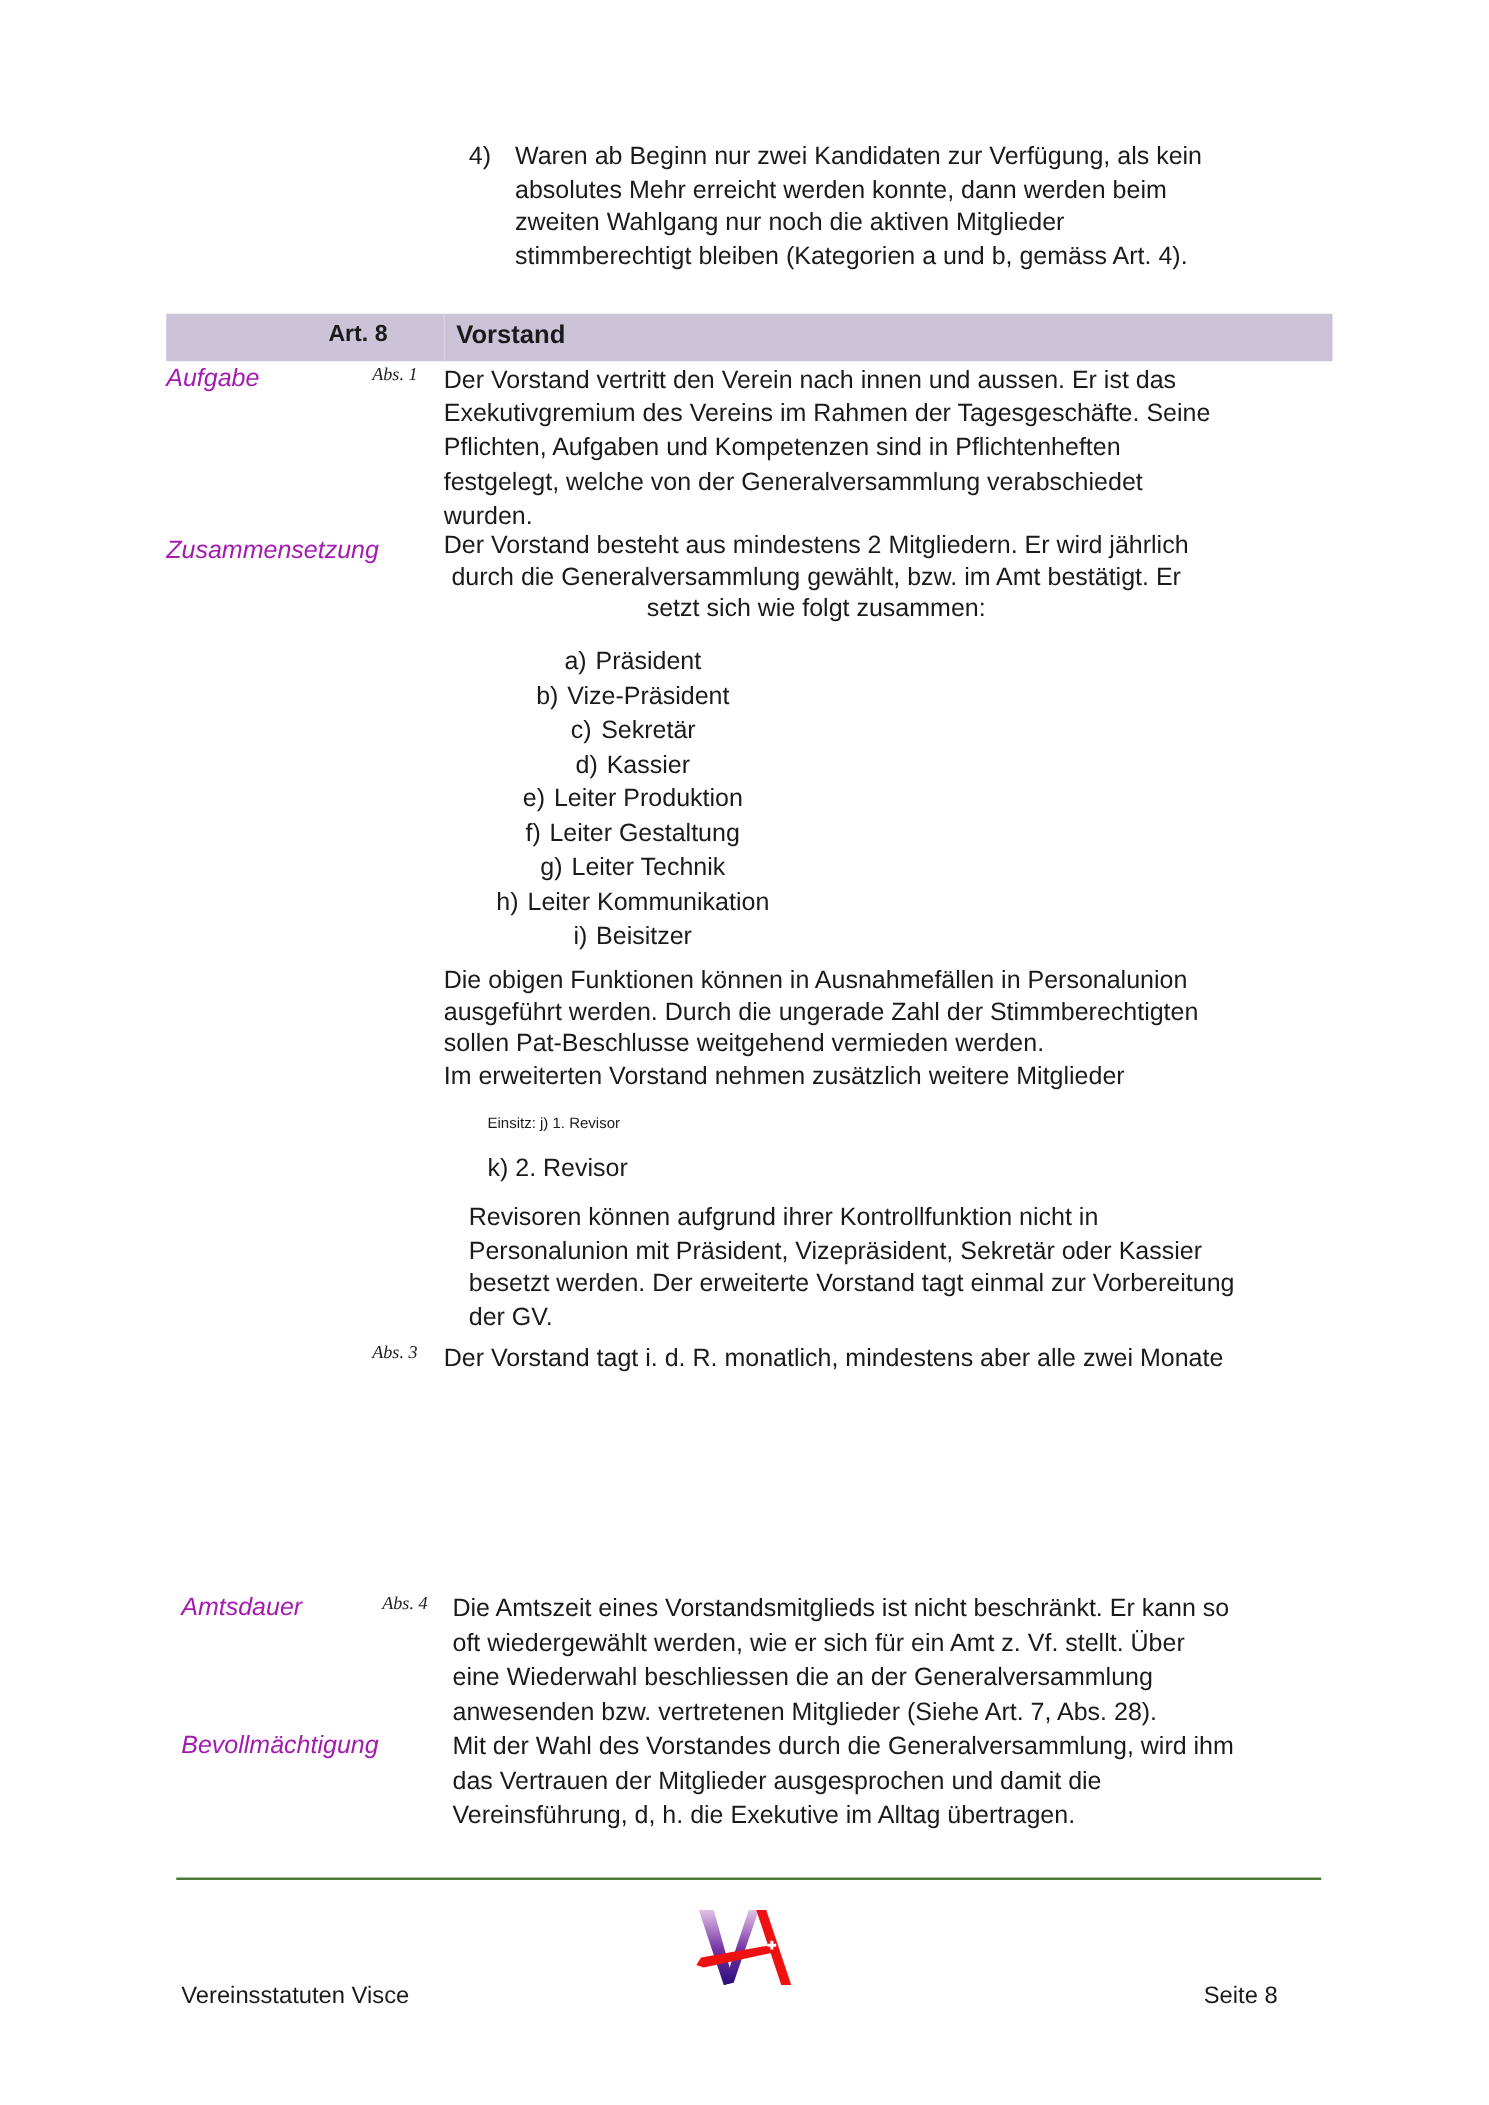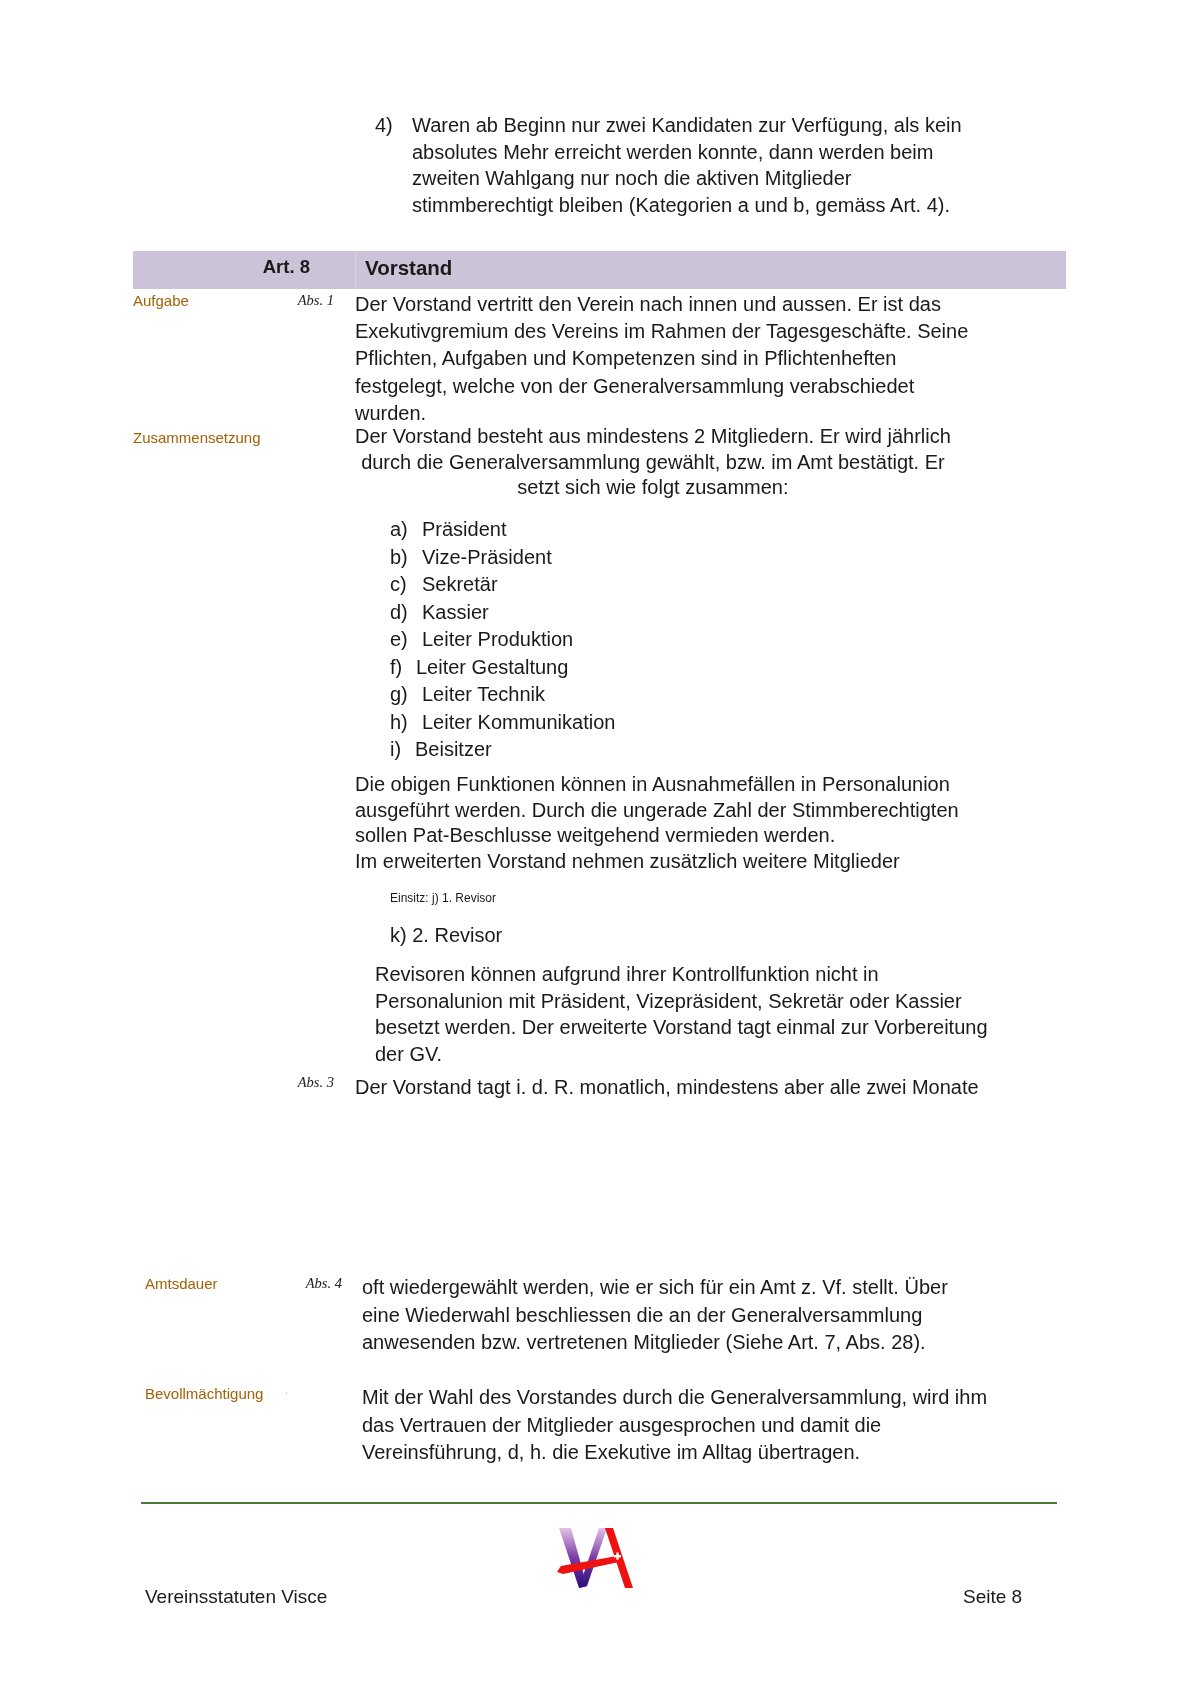--- a/index.html
+++ b/index.html
@@ -2,21 +2,21 @@
 <html><head>
   <meta charset="utf-8">
   <style>
     html, body { margin: 0; padding: 0; background: #ffffff; }
     body {
       width: 1191px; height: 1684px; position: relative; overflow: hidden;
       font-family: "Liberation Sans", sans-serif; color: #1a1a1a;
     }
     .abs { position: absolute; }
     .body-text { font-size: 20px; line-height: 26.5px; white-space: nowrap; }
-    .side-label { font-size: 15px; color: #a16207; white-space: nowrap; }
+    .side-label { font-size: 20px; font-style: italic; color: #a21caf; white-space: nowrap; }
     .abs-label { font-size: 14.5px; font-style: italic; color: #222; white-space: nowrap; text-align: right; font-family: Liberation Serif, serif; }
 
     
     #item4-num { left: 375px; top: 112px; font-size: 20px; }
     #item4-text { left: 412px; top: 112px; width: 640px; }
 
     
     #art-bar { left: 133px; top: 251px; width: 933px; height: 38px; background: #ccc3d9; }
     #art-num { left: 240px; top: 256px; width: 70px; text-align: right; font-weight: bold; font-size: 18.5px; }
     #art-divider { left: 355px; top: 251px; width: 1px; height: 38px; background: #d8d2e2; }
@@ -29,21 +29,21 @@
     #lbl-abs3 { left: 270px; top: 1074px; width: 64px; }
     #lbl-amts { left: 145px; top: 1275px; }
     #lbl-abs4 { left: 280px; top: 1275px; width: 62px; }
     #lbl-bevoll { left: 145px; top: 1385px; }
     #lbl-dot { left: 285px; top: 1385px; font-size: 10px; color: #aaa; }
 
     
     #p-aufgabe { left: 355px; top: 291px; line-height: 27.2px; }
     #p-zus { left: 355px; top: 424px; line-height: 25.5px; text-align: center; }
     #roles-list { left: 390px; top: 516px; margin: 0; padding: 0; list-style: none; }
-    #roles-list li { font-size: 20px; line-height: 27.5px; white-space: nowrap; }
+    #roles-list li { font-size: 20px; line-height: 27.5px; white-space: nowrap; text-align: center; }
     #roles-list .letter { display: inline-block; min-width: 32px; }
     #p-funktionen { left: 355px; top: 772px; line-height: 25.5px; }
     #p-einsitz { left: 390px; top: 885px; font-size: 12px; }
     #p-revisor2 { left: 390px; top: 922px; font-size: 20px; }
     #p-revisoren { left: 375px; top: 961px; line-height: 26.6px; }
     #p-abs3 { left: 355px; top: 1074px; }
     #p-abs4 { left: 362px; top: 1274px; line-height: 27.5px; }
     #p-bevoll { left: 362px; top: 1384px; line-height: 27.5px; }
 
     
@@ -116,20 +116,21 @@
 <div class="abs body-text" id="p-revisoren">
   <div>Revisoren können aufgrund ihrer Kontrollfunktion nicht in</div>
   <div>Personalunion mit Präsident, Vizepräsident, Sekretär oder Kassier</div>
   <div>besetzt werden. Der erweiterte Vorstand tagt einmal zur Vorbereitung</div>
   <div>der GV.</div>
 </div>
 
 <div class="abs body-text" id="p-abs3">Der Vorstand tagt i. d. R. monatlich, mindestens aber alle zwei Monate</div>
 
 <div class="abs body-text" id="p-abs4">
+  <div>Die Amtszeit eines Vorstandsmitglieds ist nicht beschränkt. Er kann so</div>
   <div>oft wiedergewählt werden, wie er sich für ein Amt z. Vf. stellt. Über</div>
   <div>eine Wiederwahl beschliessen die an der Generalversammlung</div>
   <div>anwesenden bzw. vertretenen Mitglieder (Siehe Art. 7, Abs. 28).</div>
 </div>
 
 <div class="abs body-text" id="p-bevoll">
   <div>Mit der Wahl des Vorstandes durch die Generalversammlung, wird ihm</div>
   <div>das Vertrauen der Mitglieder ausgesprochen und damit die</div>
   <div>Vereinsführung, d, h. die Exekutive im Alltag übertragen.</div>
 </div>

